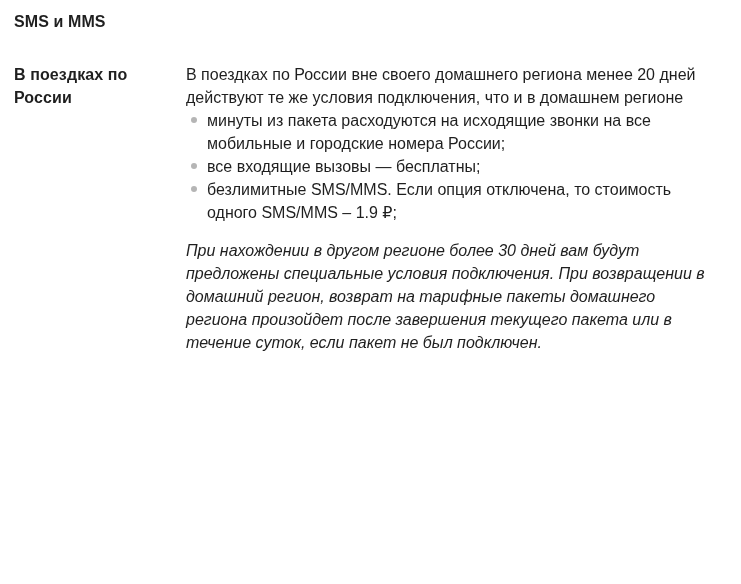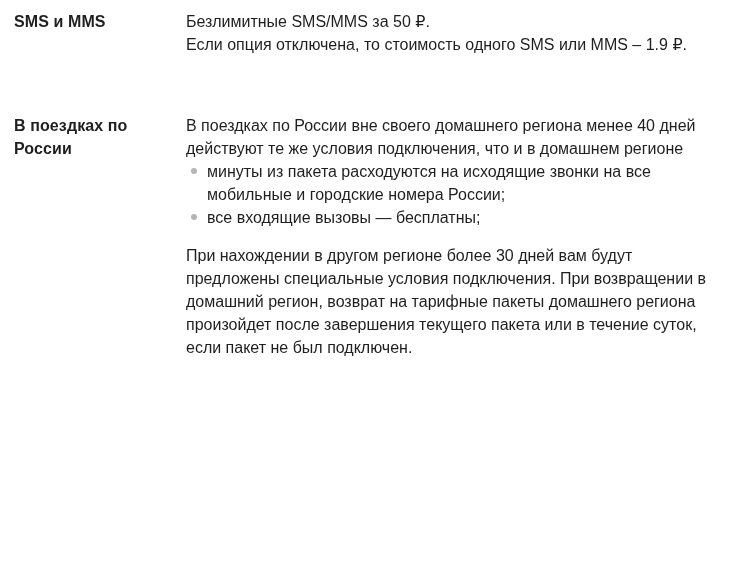--- a/index.html
+++ b/index.html
@@ -18,21 +18,21 @@
     -webkit-font-smoothing: antialiased;
   }
   .page {
     padding: 10px 14px 0 14px;
   }
   .section {
     display: flex;
     align-items: flex-start;
   }
   .section + .section {
-    margin-top: 58px;
+    margin-top: 30px;
   }
   .label {
     flex: 0 0 172px;
     width: 172px;
     font-weight: 700;
     line-height: 23px;
     letter-spacing: 0.1px;
   }
   .content {
     width: 530px;
@@ -57,42 +57,40 @@
     position: absolute;
     left: 5px;
     top: 8px;
     width: 6px;
     height: 6px;
     border-radius: 50%;
     background: #b5b5b5;
   }
   .outro {
     margin-top: 15px;
+    font-style: italic;
   }
 </style>
 </head>
 <body>
 
 <div class="page">
 
   <div class="section">
     <div class="label">SMS и MMS</div>
     <div class="content">
-      <div class="para">
-        <div class="line">Безлимитные SMS/MMS за 50 ₽.</div>
-        <div class="line">Если опция отключена, то стоимость одного SMS или MMS – 1.9 ₽.</div>
-      </div>
     </div>
   </div>
 
   <div class="section">
     <div class="label">В поездках по России</div>
     <div class="content">
-      <div class="line intro">В поездках по России вне своего домашнего региона менее 40 дней действуют те же условия подключения, что и в домашнем регионе</div>
+      <div class="line intro">В поездках по России вне своего домашнего региона менее 20 дней действуют те же условия подключения, что и в домашнем регионе</div>
       <ul class="bullets">
         <li class="bullet">минуты из пакета расходуются на исходящие звонки на все мобильные и городские номера России;</li>
         <li class="bullet">все входящие вызовы — бесплатны;</li>
+        <li class="bullet">безлимитные SMS/MMS. Если опция отключена, то стоимость одного SMS/MMS – 1.9 ₽;</li>
       </ul>
       <div class="line outro">При нахождении в другом регионе более 30 дней вам будут предложены специальные условия подключения. При возвращении в домашний регион, возврат на тарифные пакеты домашнего региона произойдет после завершения текущего пакета или в течение суток, если пакет не был подключен.</div>
     </div>
   </div>
 
 </div>
 
 </body></html>

